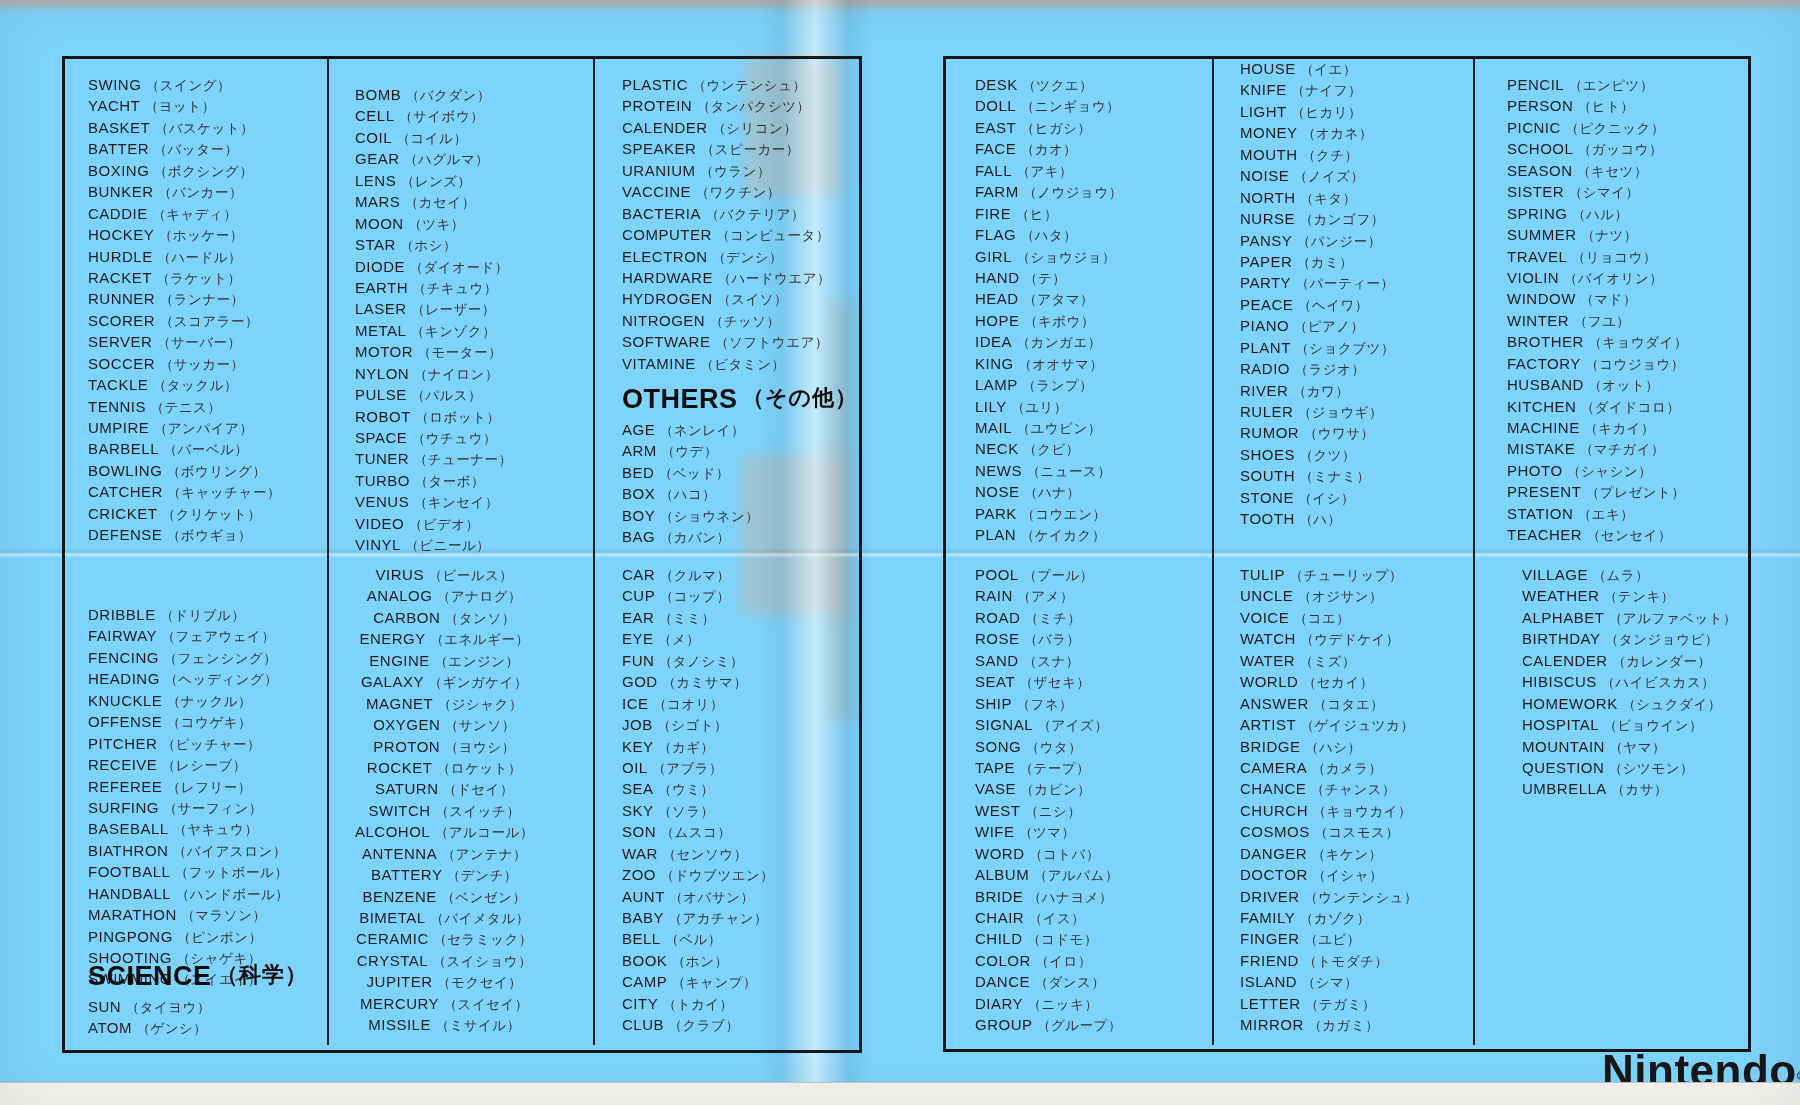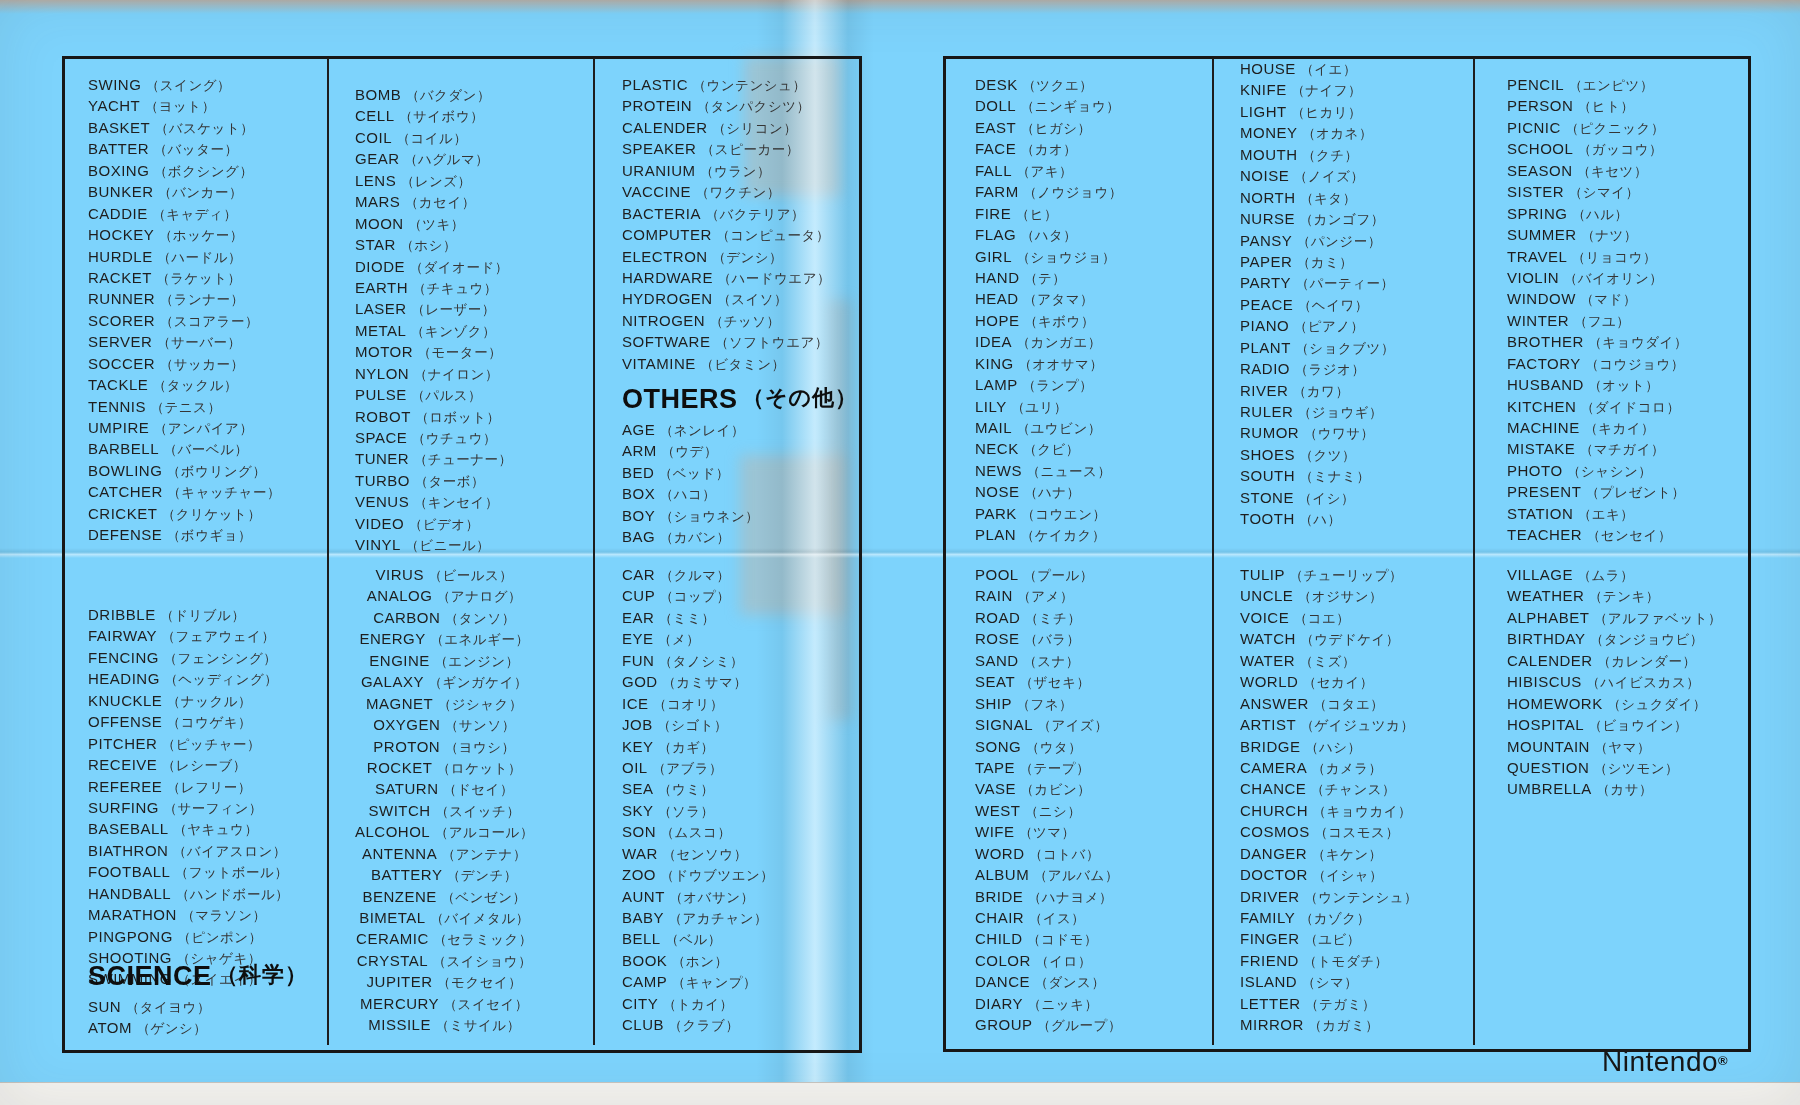--- a/index.html
+++ b/index.html
@@ -38,21 +38,21 @@
   .column{position:absolute;top:0;width:258px;}
   .section{position:absolute;left:0;}
   .row{height:21.45px;line-height:21.45px;white-space:nowrap;color:#222;}
   .row .en{font-size:15px;letter-spacing:0.5px;color:#1e1e1e;}
   .row .ja{font-size:13.5px;letter-spacing:0.5px;color:#353535;}
   .sec-header{height:36px;line-height:33px;white-space:nowrap;color:#0e0e0e;}
   .sec-header .h-en{font-weight:bold;font-size:27px;letter-spacing:0.5px;}
   .sec-header .h-ja{font-weight:bold;font-size:22px;position:relative;top:-3px;letter-spacing:1px;}
 
   .logo{position:absolute;left:1602px;top:1046px;color:#171717;white-space:nowrap;}
-  .logo .brand{font-weight:normal;font-size:28px;letter-spacing:0.5px;}
+  .logo .brand{font-weight:bold;font-size:44px;letter-spacing:0.5px;}
   .logo .reg{font-weight:bold;font-size:13px;vertical-align:super;}
 </style>
 </head>
 <body>
 
 <div class="page">
   <div class="scan-top"></div>
   <div class="tape t1"></div>
   <div class="tape t2"></div>
   <div class="tape t3"></div>
@@ -337,21 +337,21 @@
           <div class="row"><span class="en">FACTORY</span> <span class="ja">（コウジョウ）</span></div>
           <div class="row"><span class="en">HUSBAND</span> <span class="ja">（オット）</span></div>
           <div class="row"><span class="en">KITCHEN</span> <span class="ja">（ダイドコロ）</span></div>
           <div class="row"><span class="en">MACHINE</span> <span class="ja">（キカイ）</span></div>
           <div class="row"><span class="en">MISTAKE</span> <span class="ja">（マチガイ）</span></div>
           <div class="row"><span class="en">PHOTO</span> <span class="ja">（シャシン）</span></div>
           <div class="row"><span class="en">PRESENT</span> <span class="ja">（プレゼント）</span></div>
           <div class="row"><span class="en">STATION</span> <span class="ja">（エキ）</span></div>
           <div class="row"><span class="en">TEACHER</span> <span class="ja">（センセイ）</span></div>
         </div>
-        <div class="section" style="top: 564px;">
+        <div class="section" style="top: 564px; margin-left: 15px;">
           <div class="row"><span class="en">VILLAGE</span> <span class="ja">（ムラ）</span></div>
           <div class="row"><span class="en">WEATHER</span> <span class="ja">（テンキ）</span></div>
           <div class="row"><span class="en">ALPHABET</span> <span class="ja">（アルファベット）</span></div>
           <div class="row"><span class="en">BIRTHDAY</span> <span class="ja">（タンジョウビ）</span></div>
           <div class="row"><span class="en">CALENDER</span> <span class="ja">（カレンダー）</span></div>
           <div class="row"><span class="en">HIBISCUS</span> <span class="ja">（ハイビスカス）</span></div>
           <div class="row"><span class="en">HOMEWORK</span> <span class="ja">（シュクダイ）</span></div>
           <div class="row"><span class="en">HOSPITAL</span> <span class="ja">（ビョウイン）</span></div>
           <div class="row"><span class="en">MOUNTAIN</span> <span class="ja">（ヤマ）</span></div>
           <div class="row"><span class="en">QUESTION</span> <span class="ja">（シツモン）</span></div>

